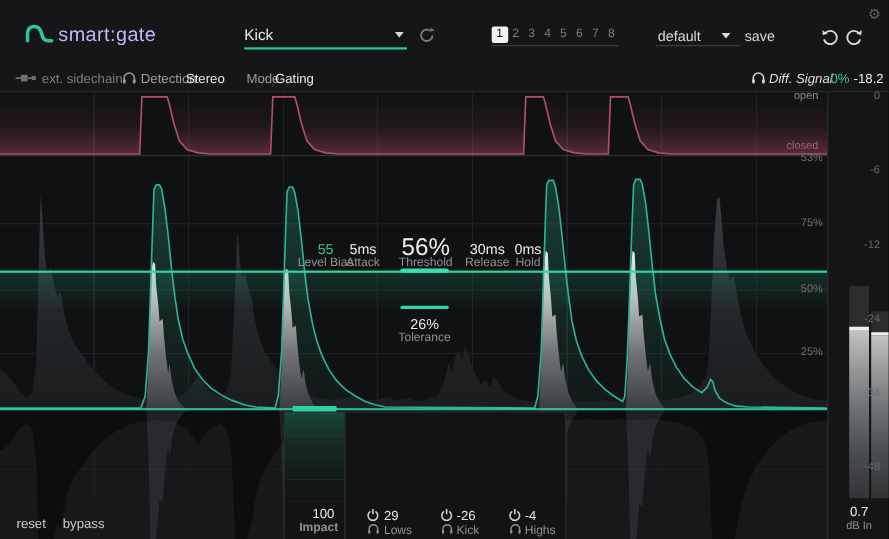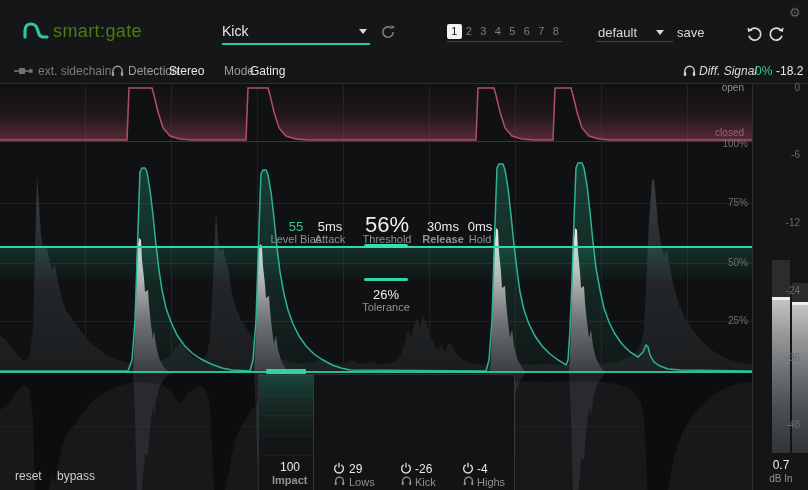--- a/index.html
+++ b/index.html
@@ -3,21 +3,21 @@
 <meta charset="utf-8">
 <style>
   * { margin:0; padding:0; box-sizing:border-box; }
   body { background:#000; font-family:"Liberation Sans", sans-serif; }
   .app { position:relative; width:808px; height:490px; background:#101113; overflow:hidden;
          -webkit-font-smoothing:antialiased; }
   .abs { position:absolute; }
 
   
   .header { position:absolute; left:0; top:0; width:808px; height:84px; background:#141618; border-bottom:1px solid #2b2d2f; }
-  .brand { position:absolute; left:53px; top:21px; font-size:18px; color:#4d7c0f; letter-spacing:.4px; font-weight:500; }
+  .brand { position:absolute; left:53px; top:21px; font-size:18px; color:#c4b5fd; letter-spacing:.4px; font-weight:500; }
   .kick { position:absolute; left:222px; top:23px; font-size:14px; color:#e8e9e9; }
   .kick-underline { position:absolute; left:222px; top:43px; width:148px; height:2px; }
   .caret { width:0; height:0; border-left:4px solid transparent; border-right:4px solid transparent; border-top:5px solid #d9dada; }
   .slots { position:absolute; left:447px; top:24px; display:flex; }
   .slot { width:14.5px; height:15px; line-height:15px; text-align:center; font-size:11px; color:#7b7d7f; }
   .slot.active { background:#f2f3f3; color:#141414; border-radius:2px; }
   .slots-underline { position:absolute; left:447px; top:41px; width:115px; height:1px; background:#3f4143; }
   .bank { position:absolute; left:598px; top:25px; font-size:13px; color:#d9dada; }
   .bank-underline { position:absolute; left:596px; top:41px; width:77px; height:1px; background:#3f4143; }
   .save { position:absolute; left:677px; top:25px; font-size:13px; color:#d9dada; }
@@ -217,45 +217,45 @@
   </svg>
 
   <div class="threshold-glow"></div>
   <div class="threshold-line" style="background:#2fd7a4;"></div>
   <div class="threshold-handle" style="background:#35e0ac;"></div>
   <div class="tolerance-handle" style="background:#2fd7a4;"></div>
   <div class="baseline"></div>
 
   <div class="gate-lbl" style="top:82px;color:#8f9193;">open</div>
   <div class="gate-lbl" style="top:127px;color:#a3607a;">closed</div>
-  <div class="pct" style="top:138px;">100%</div>
+  <div class="pct" style="top:138px;">53%</div>
   <div class="pct" style="top:197px;">75%</div>
   <div class="pct" style="top:257px;">50%</div>
   <div class="pct" style="top:315px;">25%</div>
 
   <div class="ctl-val accent-text" style="left:296px;top:219px;">55</div>
   <div class="ctl-lbl" style="left:296px;top:233px;">Level Bias</div>
   <div class="ctl-val" style="left:330px;top:219px;">5ms</div>
   <div class="ctl-lbl" style="left:330px;top:233px;">Attack</div>
   <div class="ctl-val ctl-big" style="left:387px;top:212px;">56%</div>
   <div class="ctl-lbl" style="left:387px;top:233px;">Threshold</div>
   <div class="ctl-val" style="left:443px;top:219px;">30ms</div>
-  <div class="ctl-lbl" style="left:443px;top:233px;font-weight:bold;">Release</div>
+  <div class="ctl-lbl" style="left:443px;top:233px;">Release</div>
   <div class="ctl-val" style="left:480px;top:219px;">0ms</div>
   <div class="ctl-lbl" style="left:480px;top:233px;">Hold</div>
   <div class="ctl-val" style="left:386px;top:287px;">26%</div>
   <div class="ctl-lbl" style="left:386px;top:301px;">Tolerance</div>
 
   <div class="eq-panel">
     <div class="impact-col"></div>
     <div class="panel-divider"></div>
 
 
     <div class="eq-labels">
-      <div class="band-val accent-text" style="left:13px;top:4px;width:36px;text-align:center;">100</div>
+      <div class="band-val accent-text" style="left:25px;top:4px;width:36px;">100</div>
       <div class="band-name" style="left:13px;top:18px;width:36px;text-align:left;font-weight:bold;">Impact</div>
 
       <svg class="abs icon-svg" style="left:74px;top:6px;" width="12" height="12" viewBox="0 0 12 12">
         <path d="M8.3 2.9 a4.4 4.4 0 1 1 -4.6 0" fill="none" stroke="#d5d6d6" stroke-width="1.4"></path>
         <line x1="6" y1="0.8" x2="6" y2="5.5" stroke="#d5d6d6" stroke-width="1.4"></line>
       </svg>
       <div class="band-val" style="left:90px;top:6px;">29</div>
       <svg class="abs icon-svg" style="left:75px;top:20px;" width="11" height="10" viewBox="0 0 13 12">
         <path d="M1.8 9.5 V6 a4.7 4.7 0 0 1 9.4 0 V9.5" fill="none" stroke="#8f9193" stroke-width="1.5"></path>
         <rect x="0.8" y="7" width="2.4" height="4" rx="1" fill="#8f9193"></rect>

